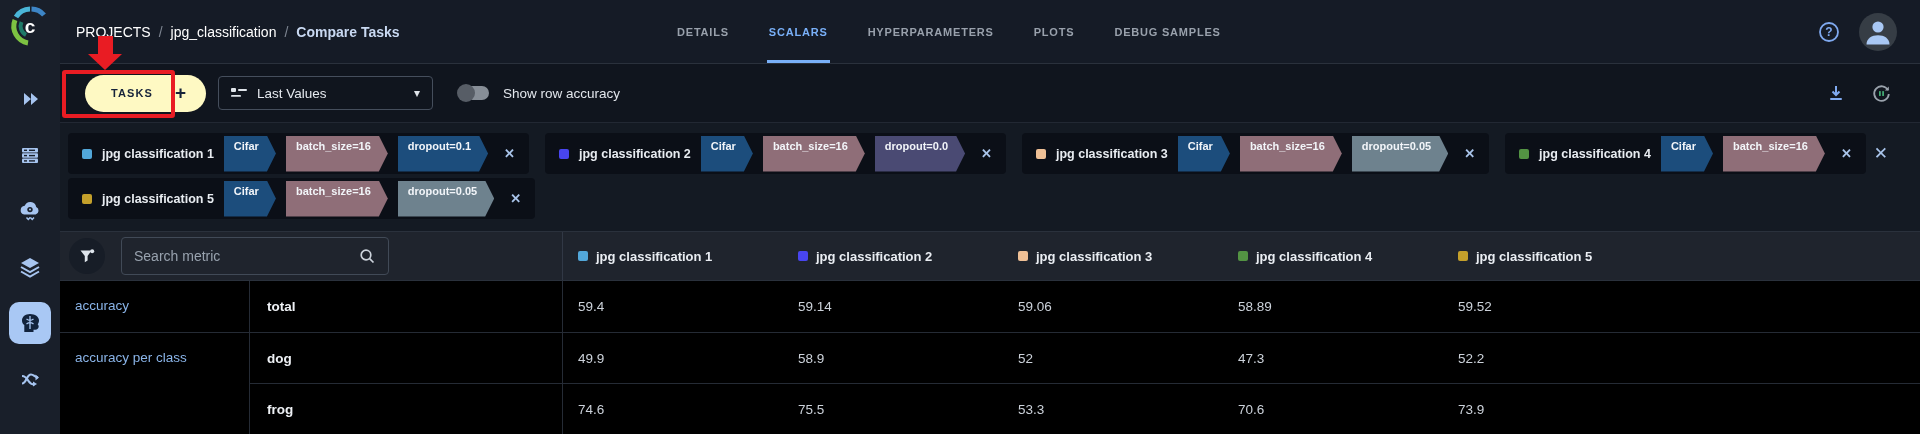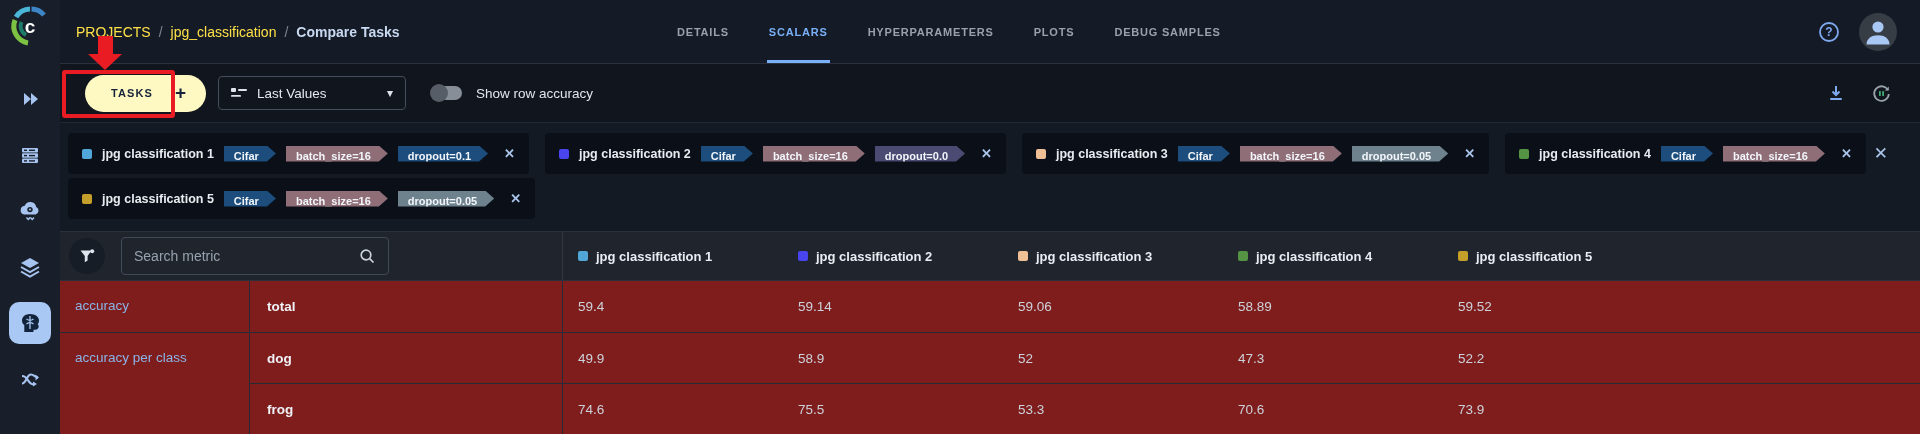--- a/index.html
+++ b/index.html
@@ -13,64 +13,64 @@
   .side-item { width:42px; height:42px; margin-top:14px; display:flex; align-items:center; justify-content:center; border-radius:10px; cursor:pointer; }
   .side-item.first { margin-top:30px; }
   .side-item.active { background:#a9c8f4; }
 
   
   .main { flex:1; display:flex; flex-direction:column; min-width:0; }
 
   
   .apph { height:64px; flex:none; background:#151b26; border-bottom:1px solid #2a313c; display:flex; align-items:center; position:relative; }
   .breadcrumb { padding-left:16px; font-size:14px; display:flex; gap:8px; align-items:center; white-space:nowrap; }
-  .bc-item { color:#fde047; cursor:pointer; }
+  .bc-item { color:#ffffff; cursor:pointer; }
   .bc-strong { color:#c9d9f2; font-weight:bold; }
   .bc-sep { color:#7e8692; }
   .tabbar { position:absolute; left:615px; top:0; height:100%; display:flex; gap:36px; }
   .tab { display:flex; align-items:center; font-size:11px; font-weight:bold; letter-spacing:.8px; color:#99a1ac; padding:3px 2px 0 2px; border-bottom:3px solid transparent; cursor:pointer; white-space:nowrap; }
   .tab.active { color:#79b0f8; border-bottom-color:#79b0f8; }
   .apph-icons { margin-left:auto; display:flex; align-items:center; gap:18px; padding-right:22px; }
 
   
   .toolbar { height:59px; flex:none; background:#10151e; border-bottom:1px solid #222833; display:flex; align-items:center; }
   .pill { margin-left:25px; height:37px; border-radius:19px; background:#fef9c3; display:flex; align-items:center; cursor:pointer; }
   .pill-tasks { padding:0 20px 0 26px; font-size:11px; font-weight:bold; letter-spacing:1.1px; color:#16233a; }
   .pill-plus { padding:0 20px 0 2px; font-size:19px; font-weight:bold; color:#16233a; }
-  .dd { margin-left:12px; width:188px; height:34px; border:1px solid #454e5c; border-radius:4px; display:flex; align-items:center; padding:0 12px; cursor:pointer; }
+  .dd { margin-left:12px; width:215px; height:34px; border:1px solid #454e5c; border-radius:4px; display:flex; align-items:center; padding:0 12px; cursor:pointer; }
   .dd-label { margin-left:10px; font-size:13.5px; color:#e4e8ee; flex:1; }
   .dd-caret { color:#dfe3e9; font-size:12px; }
   .toggle { margin-left:26px; width:30px; height:14px; border-radius:7px; background:#878e97; position:relative; cursor:pointer; flex:none; }
   .toggle-knob { position:absolute; left:-2px; top:-2px; width:18px; height:18px; border-radius:50%; background:#575d66; }
   .toggle-label { margin-left:14px; font-size:13.5px; color:#e2e6ec; white-space:nowrap; }
   .tb-icons { margin-left:auto; display:flex; align-items:center; gap:26px; padding-right:28px; }
   .icon-btn { cursor:pointer; display:flex; align-items:center; }
 
   
   .chips { height:109px; flex:none; background:#141a23; padding:10px 0 0 8px; position:relative; border-bottom:1px solid #2a313c; }
   .chip-row { display:flex; gap:16px; margin-bottom:4px; }
   .chip { height:41px; background:#0b0f17; border-radius:4px; display:flex; align-items:center; padding:0 14px; cursor:pointer; flex:none; }
   .swatch { width:10px; height:10px; border-radius:2px; flex:none; }
   .chip-name { margin-left:10px; font-size:12.5px; font-weight:bold; color:#e8ecf1; white-space:nowrap; }
-  .tag { margin-left:10px; height:16px; line-height:20px; padding:0 17px 0 10px; font-size:11px; font-weight:600; color:#f2f5f9; clip-path:polygon(0 0,calc(100% - 9px) 0,100% 50%,calc(100% - 9px) 100%,0 100%); white-space:nowrap; }
+  .tag { margin-left:10px; height:36px; line-height:20px; padding:0 17px 0 10px; font-size:11px; font-weight:600; color:#f2f5f9; clip-path:polygon(0 0,calc(100% - 9px) 0,100% 50%,calc(100% - 9px) 100%,0 100%); white-space:nowrap; }
   .chip-x { margin-left:16px; color:#a9c4ea; font-size:13px; font-weight:bold; cursor:pointer; }
   .chips-close { position:absolute; right:32px; top:20px; font-size:17px; color:#a9c4ea; cursor:pointer; }
 
   
   .mt-head { height:49px; flex:none; background:#1f242d; border-bottom:1px solid #2a313c; display:flex; }
   .mt-left { width:503px; flex:none; border-right:1px solid #313845; display:flex; align-items:center; }
   .filter-btn { margin-left:9px; width:36px; height:36px; border-radius:50%; background:#171d27; display:flex; align-items:center; justify-content:center; cursor:pointer; flex:none; }
   .search-wrap { margin-left:16px; width:268px; height:38px; border:1px solid #414a57; border-radius:4px; display:flex; align-items:center; padding:0 12px; background:transparent; }
   .search-input { flex:1; background:transparent; border:none; outline:none; color:#dfe4ea; font-size:14px; font-family:"Liberation Sans",sans-serif; }
   .search-input::placeholder { color:#98a2ae; }
   .col-h { width:220px; flex:none; display:flex; align-items:center; padding-left:15px; gap:8px; }
   .col-label { font-size:13px; font-weight:bold; color:#e9edf2; white-space:nowrap; }
   .mt-fill { flex:1; }
 
-  .mt-body { flex:1; display:grid; grid-template-columns:190px 313px repeat(5,220px) minmax(0,1fr); grid-auto-rows:51px; background:#7f1d1d; align-content:start; }
+  .mt-body { flex:1; display:grid; grid-template-columns:190px 313px repeat(5,220px) minmax(0,1fr); grid-auto-rows:51px; background:#000000; align-content:start; }
   .cell { display:flex; align-items:center; font-size:13.5px; }
   .bt { border-top:1px solid #252b35; }
   .c-metric { color:#8ab4e8; padding-left:15px; border-right:1px solid #252b35; align-items:flex-start; padding-top:17px; cursor:pointer; }
   .c-variant { font-weight:bold; color:#eef1f5; padding-left:17px; border-right:1px solid #252b35; }
   .c-val { color:#ccd2da; padding-left:15px; }
 
   
   .ann { position:absolute; z-index:60; }
   .ann-shaft { left:98px; top:36px; width:15px; height:19px; background:#e91c23; }
   .ann-head { left:88px; top:54px; width:0; height:0; border-left:17px solid transparent; border-right:17px solid transparent; border-top:16px solid #e91c23; background:transparent !important; }

